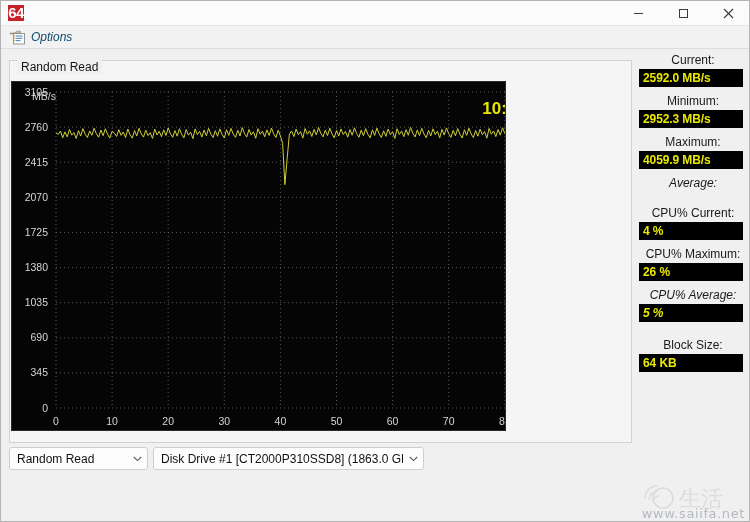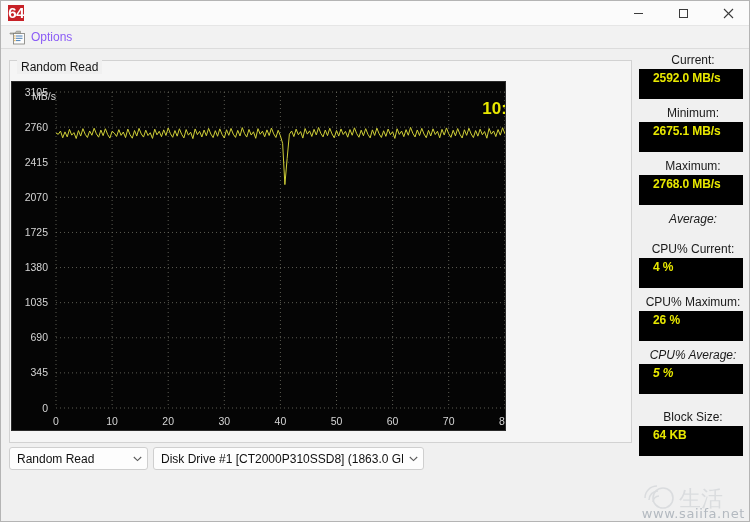--- a/index.html
+++ b/index.html
@@ -63,21 +63,21 @@
     display: flex; align-items: center;
   }
   #options-btn {
     display: flex; align-items: center;
     height: 21px; padding: 0 7px 0 5px;
     margin-left: 3px;
   }
   #options-icon { width: 17px; height: 16px; position: relative; }
   #options-label {
     margin-left: 5px;
-    font-size: 12px; color: #8b5cf6;
+    font-size: 12px; color: #0c4a6e; font-style: italic;
   }
 
   
   #content {
     position: absolute; left: 0; top: 48px;
     width: 750px; height: 474px;
     background: #f0f0f0;
   }
 
   
@@ -118,22 +118,22 @@
     font-size: 12px; color: #1a1a1a;
     margin-bottom: 2px;
     white-space: nowrap;
     text-align: center;
   }
   .stat-value {
     background: #000000;
     color: #e8e800;
     font-weight: bold;
     font-size: 12px;
-    height: 30px; line-height: 18px;
-    padding-left: 14px;
+    height: 18px; line-height: 18px;
+    padding-left: 4px;
     width: 104px;
     font-family: "Liberation Sans", sans-serif;
     letter-spacing: -0.1px;
     overflow: hidden;
     white-space: nowrap;
   }
 
   
   .combo {
     position: absolute;
@@ -283,25 +283,25 @@
       </svg>
     </div>
 
     <div id="stats-panel">
         <div class="stat-block">
           <div class="stat-label">Current:</div>
           <div class="stat-value">2592.0 MB/s</div>
         </div>
         <div class="stat-block">
           <div class="stat-label">Minimum:</div>
-          <div class="stat-value">2675.1 MB/s</div>
+          <div class="stat-value">2952.3 MB/s</div>
         </div>
         <div class="stat-block">
           <div class="stat-label">Maximum:</div>
-          <div class="stat-value">2768.0 MB/s</div>
+          <div class="stat-value">4059.9 MB/s</div>
         </div>
         <div class="stat-block gap">
           <div class="stat-label">Average:</div>
         </div>
         <div class="stat-block">
           <div class="stat-label">CPU% Current:</div>
           <div class="stat-value">4 %</div>
         </div>
         <div class="stat-block">
           <div class="stat-label">CPU% Maximum:</div>

